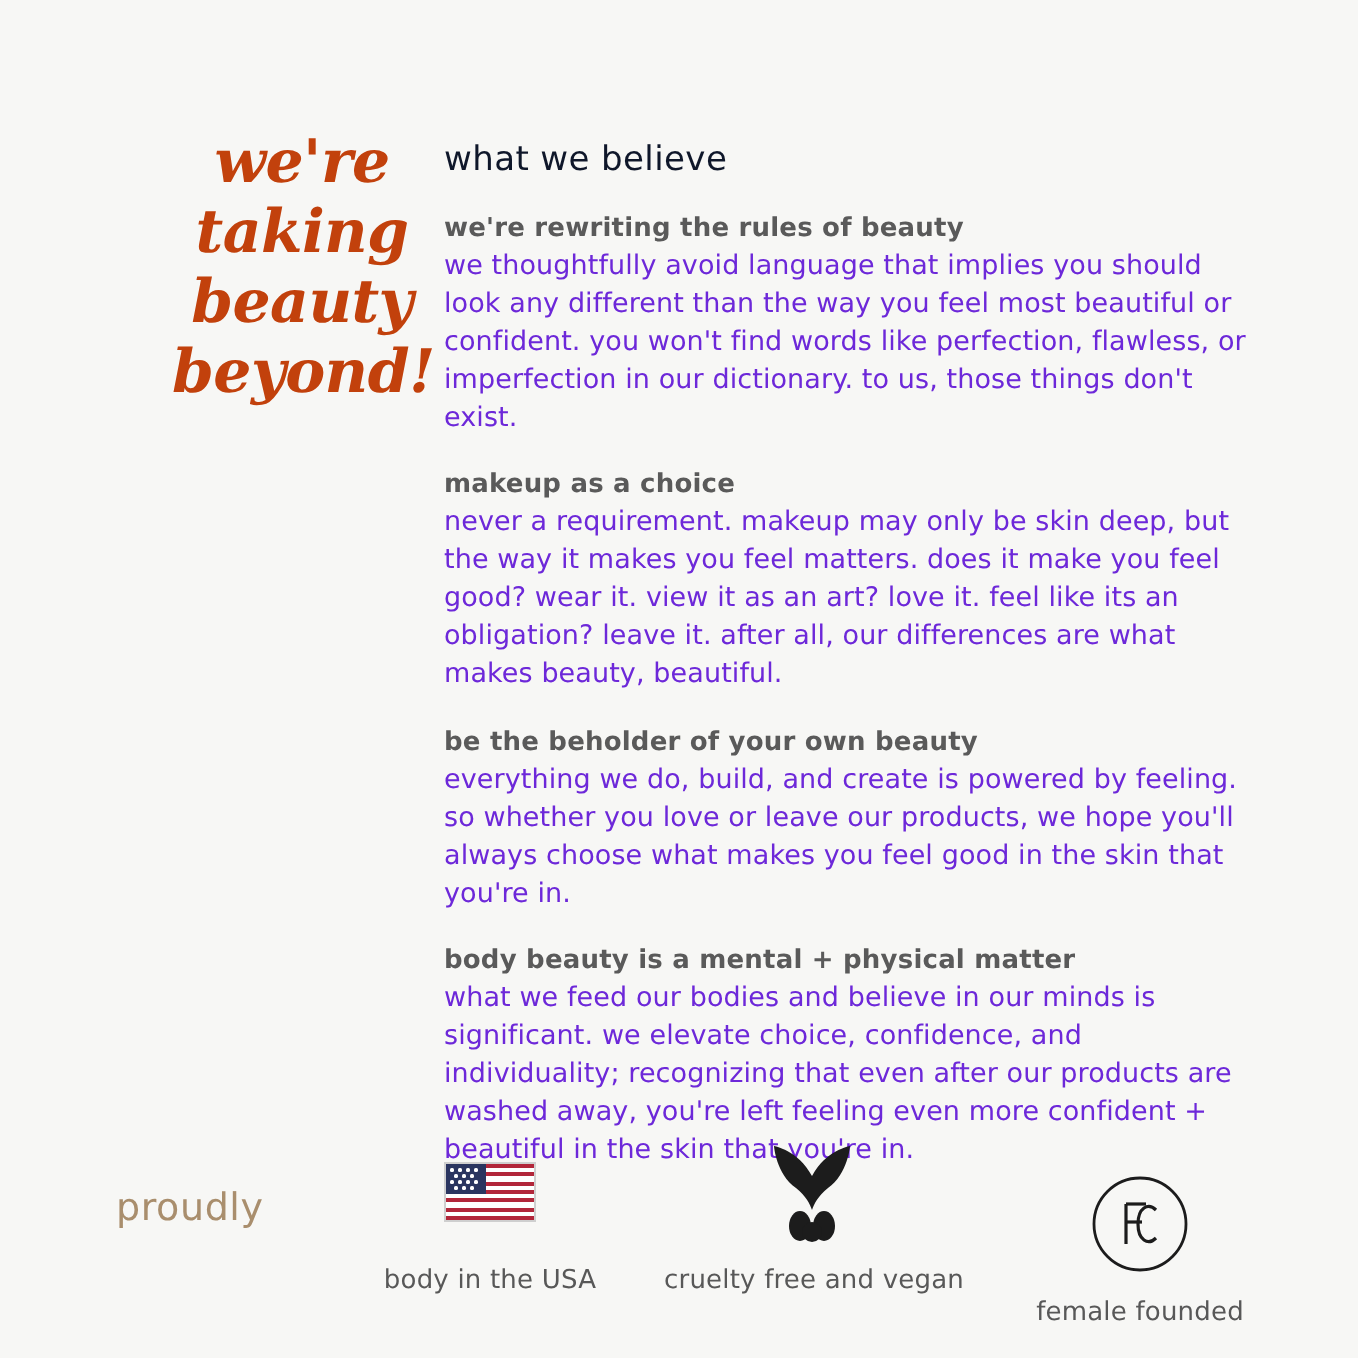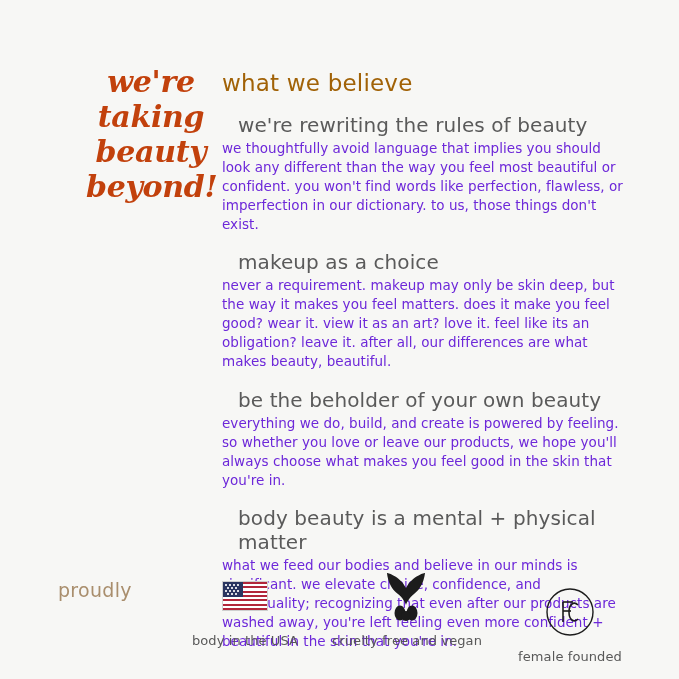--- a/index.html
+++ b/index.html
@@ -42,37 +42,37 @@
   }
 
   
   .content {
     position: absolute;
     left: 222px;
     top: 70px;
     width: 402px;
   }
   .main-title {
-    font-size: 23px;
-    color: #a16207;
+    font-size: 17px;
+    color: #0f172a;
     letter-spacing: 0.2px;
     margin: 0 0 17px 0;
     font-weight: normal;
   }
   .section {
     margin-bottom: 17px;
   }
   .section:last-child {
     margin-bottom: 0;
   }
   .sec-title {
-    font-size: 20px;
+    font-size: 13px;
     color: #5a5a5a;
-    margin: 0 0 2px 16px;
-    font-weight: normal;
+    margin: 0 0 2px 0;
+    font-weight: bold;
     letter-spacing: 0.1px;
   }
   .sec-body {
     font-size: 13.5px;
     line-height: 1.40;
     color: #6d28d9;
     margin: 0;
     letter-spacing: 0.05px;
   }
 
@@ -80,21 +80,21 @@
   .footer {
     position: absolute;
     left: 0;
     top: 560px;
     width: 679px;
     height: 110px;
   }
   .proudly {
     position: absolute;
     left: 58px;
-    top: 19px;
+    top: 33px;
     font-size: 19px;
     color: #a98e6d;
     letter-spacing: 0.3px;
   }
   .badge {
     position: absolute;
     text-align: center;
     width: 170px;
   }
   .badge .cap {

